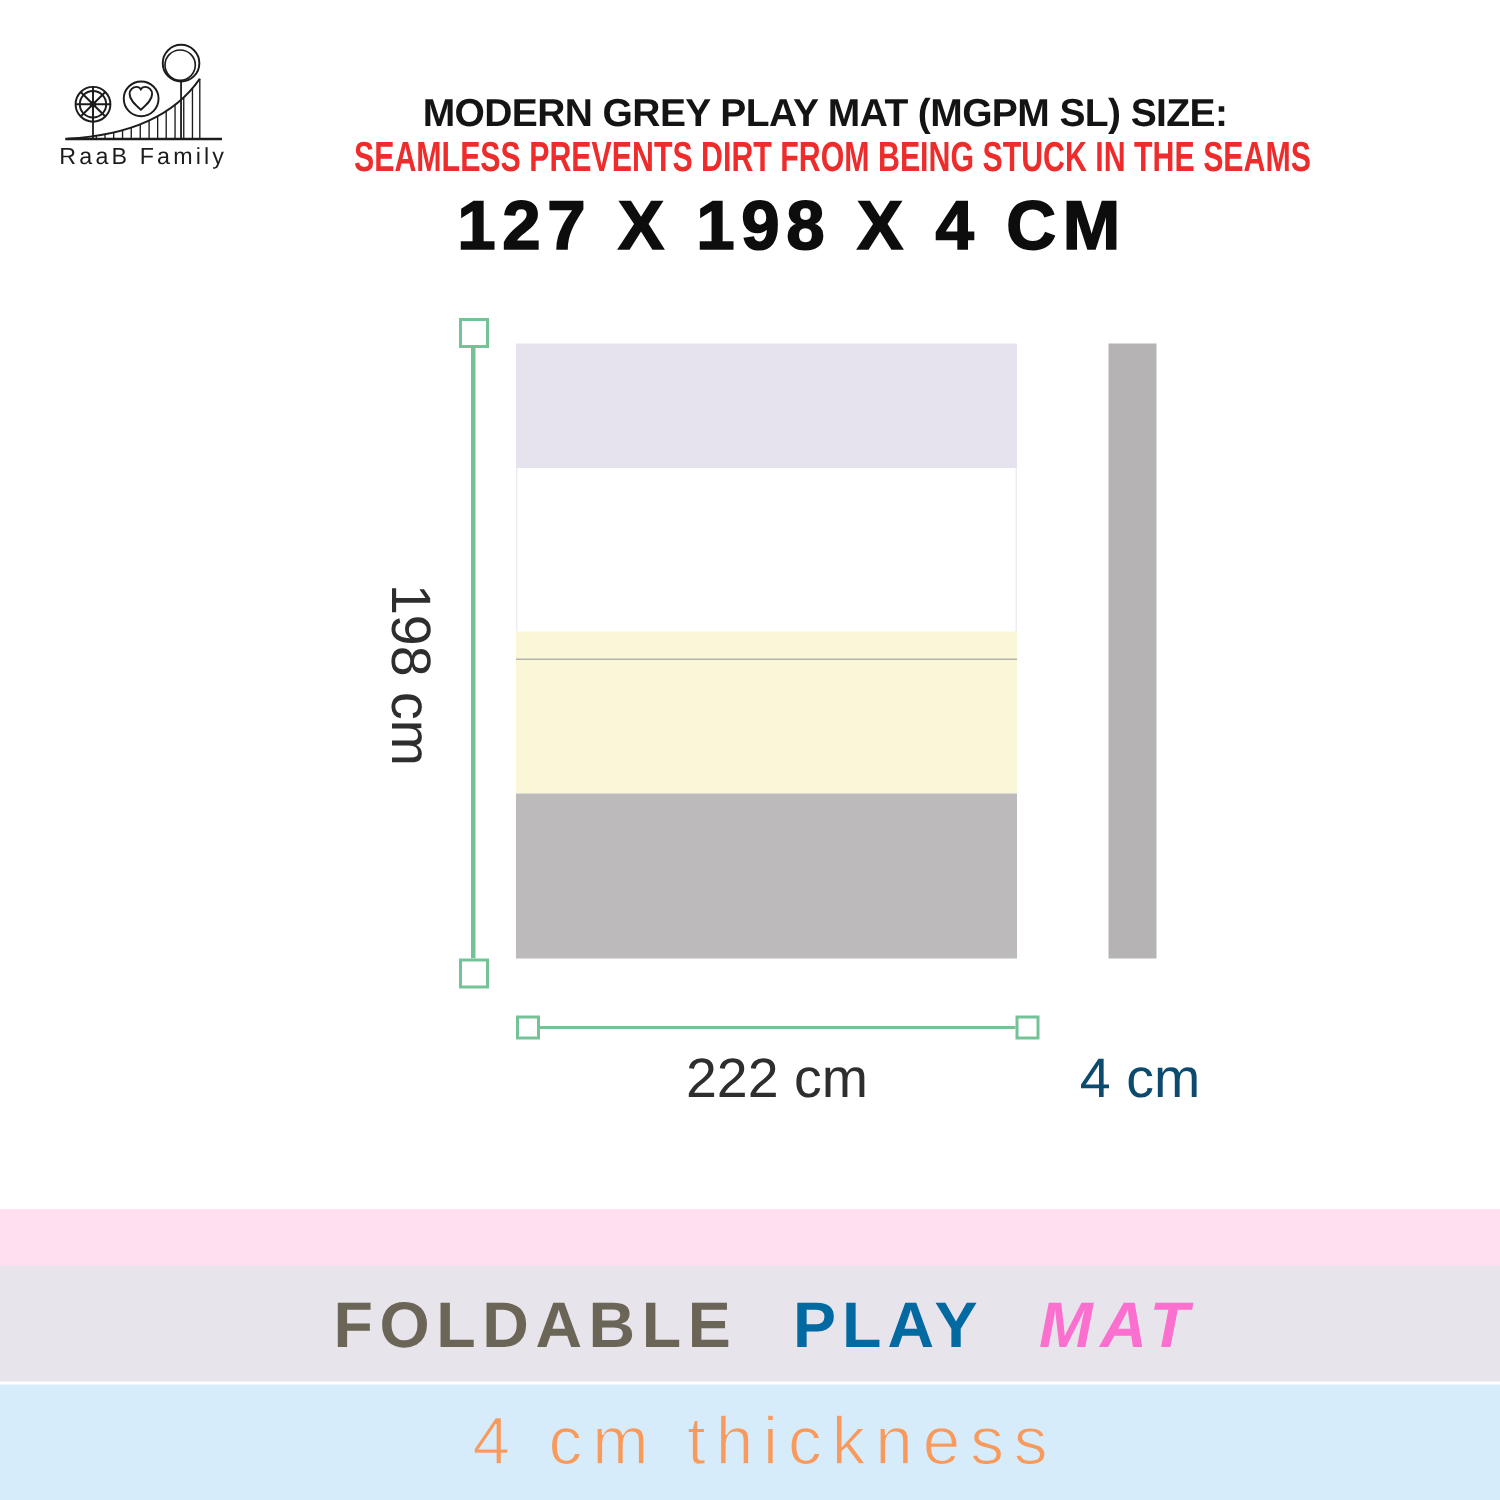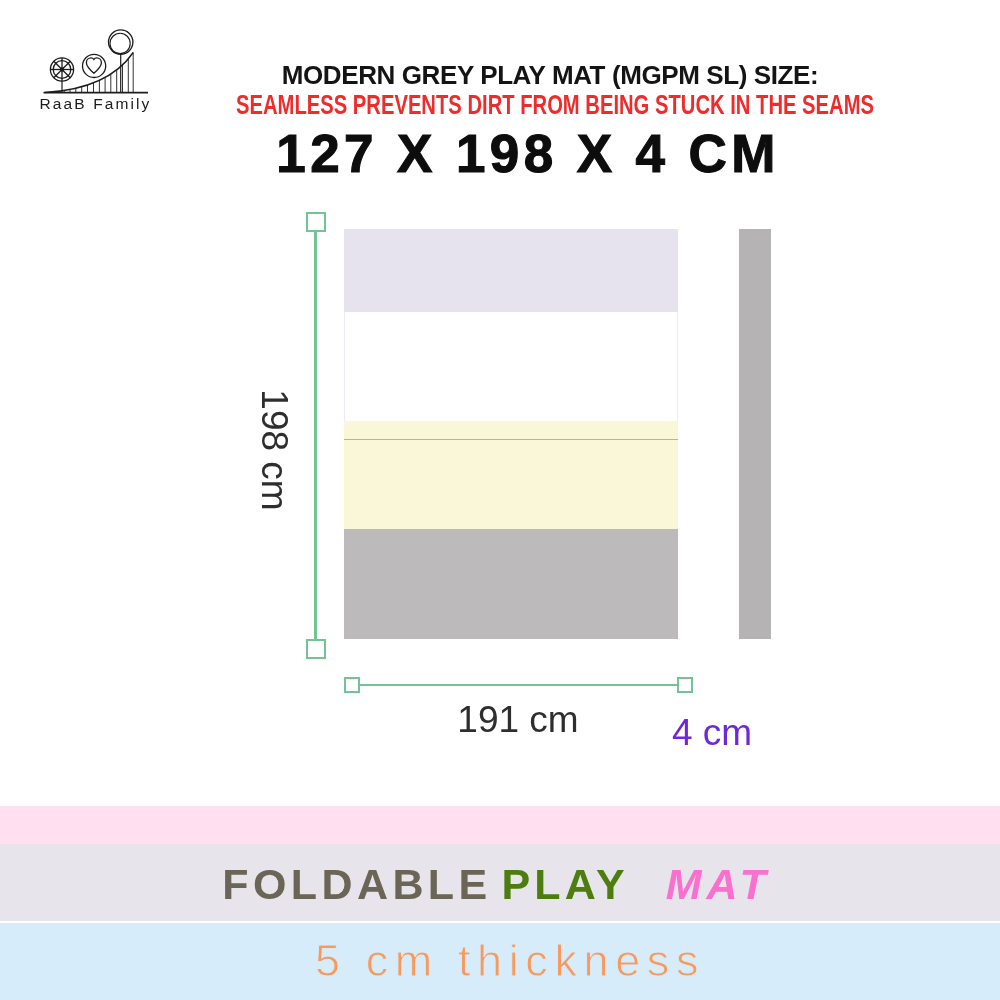--- a/index.html
+++ b/index.html
@@ -55,21 +55,21 @@
     <line x1="43.5" y1="92.7" x2="148" y2="92.7" stroke-width="1.7"></line>
   </g>
 
   <text x="95.5" y="109" text-anchor="middle" font-size="15.5" letter-spacing="2.1" fill="#1c1c1c" stroke="none">RaaB Family</text>
 </svg>
 
 <div class="abs" style="left:550px;top:61.8px;transform:translateX(-50%);font-size:26px;font-weight:bold;letter-spacing:-0.4px;color:#141414;white-space:nowrap;line-height:1;">MODERN GREY PLAY MAT (MGPM SL) SIZE:</div>
 
 <div class="abs" style="left:555px;top:91px;transform:translateX(-50%) scaleX(0.722);font-size:28px;font-weight:bold;letter-spacing:0;color:#ee2c2c;white-space:nowrap;line-height:1;">SEAMLESS PREVENTS DIRT FROM BEING STUCK IN THE SEAMS</div>
 
-<div class="abs" style="left:528px;top:126.8px;transform:translateX(-50%);font-size:53px;font-weight:bold;letter-spacing:4.4px;color:#0d0d0d;-webkit-text-stroke:1.1px #0d0d0d;white-space:nowrap;line-height:1;">127 X 198 X 4 CM</div>
+<div class="abs" style="left:528px;top:126.8px;transform:translateX(-50%);font-size:46px;font-weight:bold;letter-spacing:4.4px;color:#0d0d0d;-webkit-text-stroke:1.1px #0d0d0d;white-space:nowrap;line-height:1;">127 X 198 X 4 CM</div>
 
 <div class="abs" style="left:314.3px;top:231px;width:2.5px;height:408px;background:#74c397;"></div>
 
 <div class="abs" style="left:305.5px;top:211.5px;width:20px;height:20px;border:2.4px solid #74c397;background:#fff;box-sizing:border-box;"></div>
 
 <div class="abs" style="left:305.5px;top:638.5px;width:20px;height:20px;border:2.4px solid #74c397;background:#fff;box-sizing:border-box;"></div>
 
 <div class="abs" style="left:274px;top:450px;transform:translate(-50%,-50%) rotate(90deg);font-size:37px;color:#2e2e2e;white-space:nowrap;line-height:1;">198 cm</div>
 
 <div class="abs" style="left:344px;top:228.5px;width:334px;height:83px;background:#e7e3ee;"></div>
@@ -83,25 +83,25 @@
 <div class="abs" style="left:344px;top:528.5px;width:334px;height:110px;background:#bcbaba;"></div>
 
 <div class="abs" style="left:739px;top:228.5px;width:32px;height:410px;background:#b5b3b4;"></div>
 
 <div class="abs" style="left:359px;top:683.6px;width:319px;height:2.5px;background:#74c397;"></div>
 
 <div class="abs" style="left:343.5px;top:676.8px;width:16.5px;height:16.5px;border:2.2px solid #74c397;background:#fff;box-sizing:border-box;"></div>
 
 <div class="abs" style="left:676.5px;top:676.8px;width:16.5px;height:16.5px;border:2.2px solid #74c397;background:#fff;box-sizing:border-box;"></div>
 
-<div class="abs" style="left:518px;top:719px;transform:translate(-50%,-50%);font-size:37px;color:#2e2e2e;white-space:nowrap;line-height:1;">191 cm</div>
+<div class="abs" style="left:518px;top:719px;transform:translate(-50%,-50%);font-size:37px;color:#2e2e2e;white-space:nowrap;line-height:1;">222 cm</div>
 
-<div class="abs" style="left:712px;top:719px;transform:translate(-50%,-50%);font-size:37px;color:#6d28d9;white-space:nowrap;line-height:1;margin-top:13px;">4 cm</div>
+<div class="abs" style="left:760px;top:719px;transform:translate(-50%,-50%);font-size:37px;color:#0c4a6e;white-space:nowrap;line-height:1;">4 cm</div>
 
 <div class="abs" style="left:0;top:806px;width:1000px;height:38px;background:#ffdff0;"></div>
 
 <div class="abs" style="left:0;top:844px;width:1000px;height:77px;background:#e8e4eb;"></div>
 
-<div class="abs" style="left:222.3px;top:862.5px;font-size:43px;font-weight:bold;white-space:nowrap;line-height:1;"><span style="color:#6b6557;letter-spacing:4.4px;text-align:right;">FOLDABLE</span><span style="color:#4d7c0f;letter-spacing:4.1px;margin-left:10px;">PLAY</span><span style="color:#fb6fce;letter-spacing:5px;margin-left:37px;font-style:italic;">MAT</span></div>
+<div class="abs" style="left:222.3px;top:862.5px;font-size:43px;font-weight:bold;white-space:nowrap;line-height:1;"><span style="color:#6b6557;letter-spacing:4.4px;text-align:right;">FOLDABLE</span><span style="color:#0369a1;letter-spacing:4.1px;margin-left:37px;">PLAY</span><span style="color:#fb6fce;letter-spacing:5px;margin-left:37px;font-style:italic;">MAT</span></div>
 
 <div class="abs" style="left:0;top:923px;width:1000px;height:77px;background:#d7ecfb;"></div>
 
-<div class="abs" style="left:315px;top:938px;font-size:45px;letter-spacing:6.6px;color:#f89a5c;-webkit-text-stroke:0.9px #d7ecfb;white-space:nowrap;line-height:1;">5 cm thickness</div>
+<div class="abs" style="left:315px;top:938px;font-size:45px;letter-spacing:6.6px;color:#f89a5c;-webkit-text-stroke:0.9px #d7ecfb;white-space:nowrap;line-height:1;">4 cm thickness</div>
 
 </body></html>

